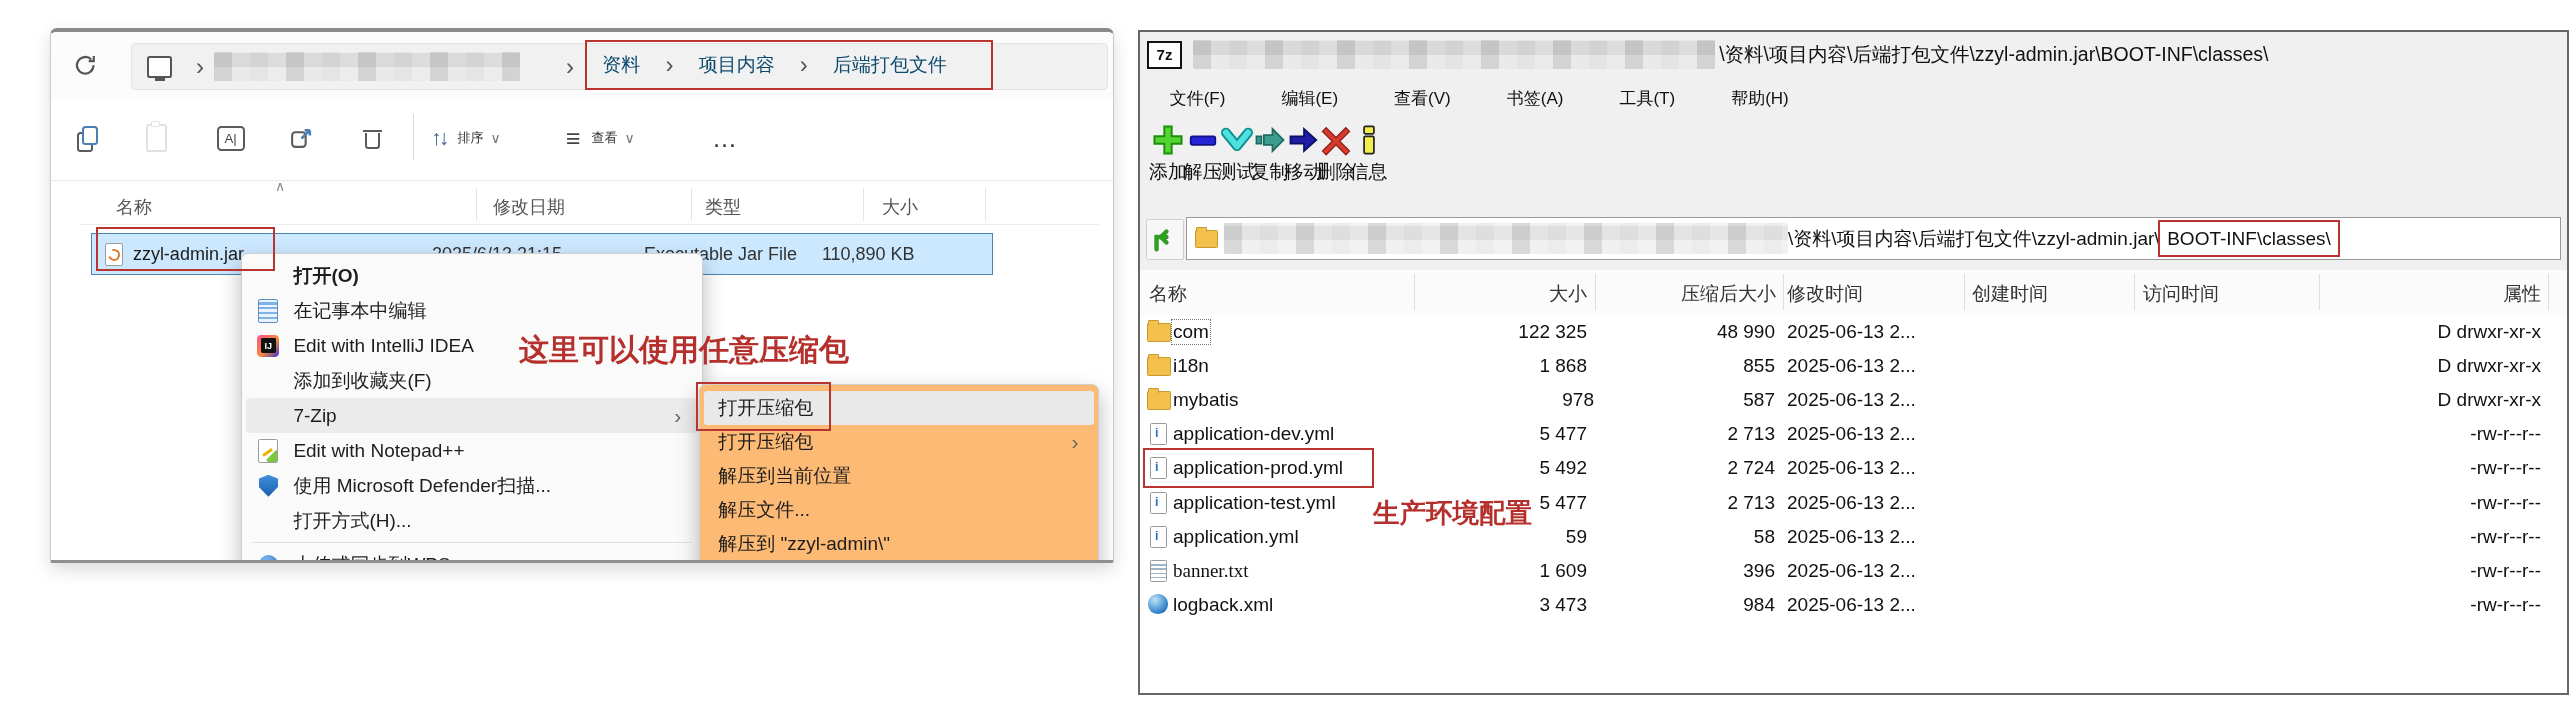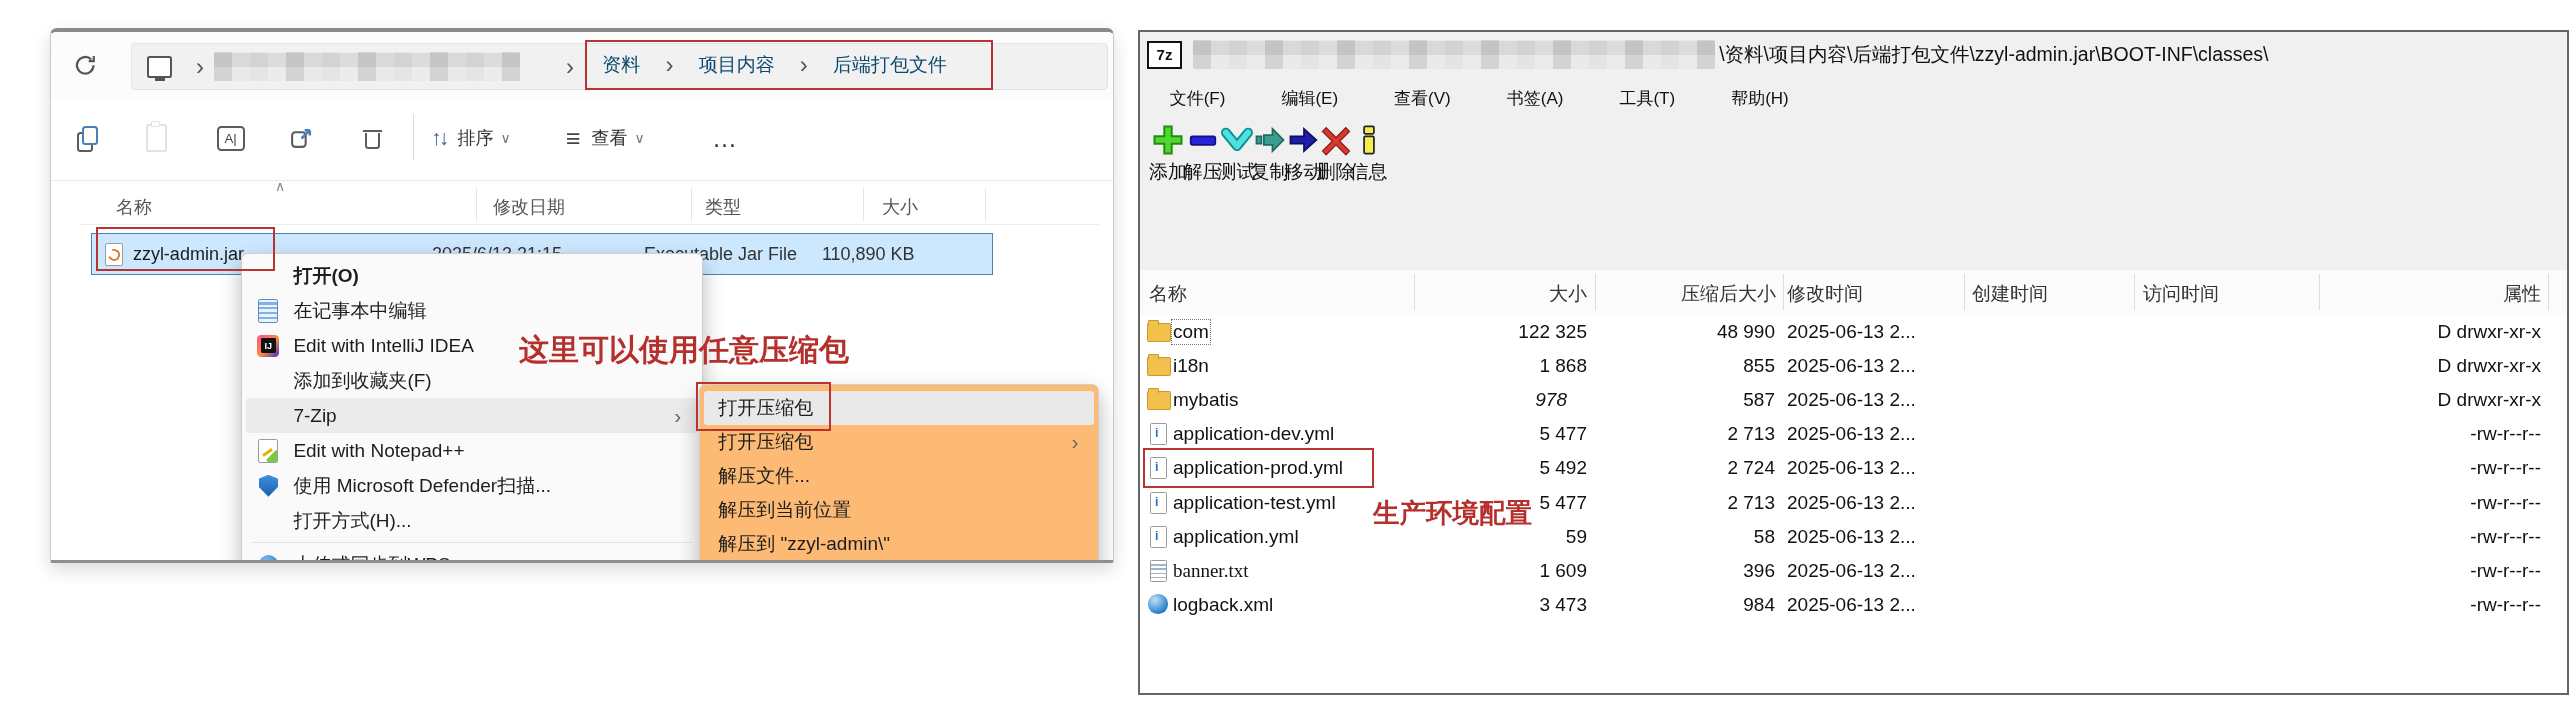--- a/index.html
+++ b/index.html
@@ -33,21 +33,21 @@
   .ex-crumb-box{position:absolute;left:453px;top:-4.2px;width:408px;height:50px;
     border:2.8px solid #b93330;display:flex;align-items:center;gap:21px;
     padding:0 15.3px;box-sizing:border-box;background:transparent;}
   .crumb{font-size:19px;color:#0c4a6e;white-space:nowrap;}
 
   .ex-toolbar{left:0;top:67px;right:0;height:81px;background:#fff;
     border-bottom:0.7px solid #e8e8e8;}
   .tbtn{position:absolute;top:19.5px;width:39px;height:39px;display:flex;
     align-items:center;justify-content:center;border-radius:4.2px;}
   .tsep{position:absolute;top:15.3px;width:0.7px;height:46px;background:#dcdcdc;}
-  .tlabel{font-size:18px;color:#333;white-space:nowrap;}
+  .tlabel{font-size:13px;color:#333;white-space:nowrap;}
   .tdrop{font-size:14px;color:#777;margin-left:7px;}
 
   .ex-header{left:0;top:150px;right:0;height:43px;}
   .ex-h-label{position:absolute;top:12.5px;font-size:18px;color:#555;}
   .ex-h-sep{position:absolute;top:5.6px;width:0.7px;height:33px;background:#e4e4e4;}
   .ex-h-line{position:absolute;left:28px;right:14px;top:42px;height:0.7px;background:#eee;}
 
   .ex-row{left:40px;top:201px;width:900px;height:40px;background:#cce8ff;
     border:0.7px solid #4a84b5;display:flex;align-items:center;}
   .ex-cell{font-size:18px;color:#1b1b1b;white-space:nowrap;}
@@ -284,24 +284,24 @@
 
   <div class="abs submenu">
     <div class="smi hl">
       <span>打开压缩包</span>
     </div>
     <div class="smi">
       <span>打开压缩包</span>
       <span class="expand" style="position:absolute;right:15.3px;color:#666;font-size:21px;">›</span>
     </div>
     <div class="smi">
+      <span>解压到当前位置</span>
+    </div>
+    <div class="smi">
       <span>解压文件...</span>
-    </div>
-    <div class="smi">
-      <span>解压到当前位置</span>
     </div>
     <div class="smi">
       <span>解压到 "zzyl-admin\"</span>
     </div>
   </div>
   <div class="abs redbox" style="left:645px;top:350px;width:131px;height:45px;"></div>
 
   <div class="abs annotation" style="left:468px;top:298px;font-size:30px;">这里可以使用任意压缩包</div>
 </div>
 
@@ -364,20 +364,34 @@
       <svg viewBox="0 0 26 26">
           <g fill="#f3ee4a" stroke="#222" stroke-width="1.4">
             <rect x="9" y="2" width="8" height="6" rx="1"></rect>
             <rect x="9" y="10" width="8" height="14" rx="1"></rect>
           </g>
         </svg>
       <span class="lbl">信息</span>
     </div>
   </div>
 
+  <div class="abs sz-address">
+    <div class="sz-upbtn">
+      <svg width="26.5" height="26.5" viewBox="0 0 24 24">
+          <path d="M5 21V10h9" fill="none" stroke="#2f9e23" stroke-width="4" stroke-linecap="round"></path>
+          <path d="M9 5l5 5-5 5" fill="none" stroke="#2f9e23" stroke-width="4" stroke-linecap="round" stroke-linejoin="round" transform="rotate(180 11.5 10)"></path>
+        </svg>
+    </div>
+    <div class="sz-input">
+      <span class="ic-folder-sm"></span>
+      <span class="mosaic" style="width:564px;height:31px;flex:none;"></span>
+      <span class="sz-path">\资料\项目内容\后端打包文件\zzyl-admin.jar\</span>
+      <span class="sz-pathbox">BOOT-INF\classes\</span>
+    </div>
+  </div>
 
   <div class="abs sz-header">
     <span class="sz-h" style="left:9px;">名称</span>
     <span class="sz-h num" style="left:343px;width:104px;">大小</span>
     <span class="sz-h num" style="left:462px;width:174px;">压缩后大小</span>
     <span class="sz-h" style="left:647px;">修改时间</span>
     <span class="sz-h" style="left:832px;">创建时间</span>
     <span class="sz-h" style="left:1003px;">访问时间</span>
     <span class="sz-h num" style="left:1297px;width:104px;">属性</span>
     <span class="sz-vsep" style="left:274px;"></span>
@@ -405,21 +419,21 @@
       <span class="sz-c" style="left:33px;">i18n</span>
       <span class="sz-c num" style="left:308px;width:139px;">1 868</span>
       <span class="sz-c num" style="left:496px;width:139px;">855</span>
       <span class="sz-c" style="left:647px;">2025-06-13 2...</span>
       <span class="sz-c num" style="left:1262px;width:139px;">D drwxr-xr-x</span>
     </div>
 
     <div class="sz-row" style="top:68px;">
       <span class="ic-folder"></span>
       <span class="sz-c" style="left:33px;">mybatis</span>
-      <span class="sz-c num" style="left:288px;width:139px;font-style:italic;">978</span>
+      <span class="sz-c num" style="left:315px;width:139px;">978</span>
       <span class="sz-c num" style="left:496px;width:139px;">587</span>
       <span class="sz-c" style="left:647px;">2025-06-13 2...</span>
       <span class="sz-c num" style="left:1262px;width:139px;">D drwxr-xr-x</span>
     </div>
 
     <div class="sz-row" style="top:102px;">
       <span class="ic-yml"></span>
       <span class="sz-c" style="left:33px;">application-dev.yml</span>
       <span class="sz-c num" style="left:308px;width:139px;">5 477</span>
       <span class="sz-c num" style="left:496px;width:139px;">2 713</span>

